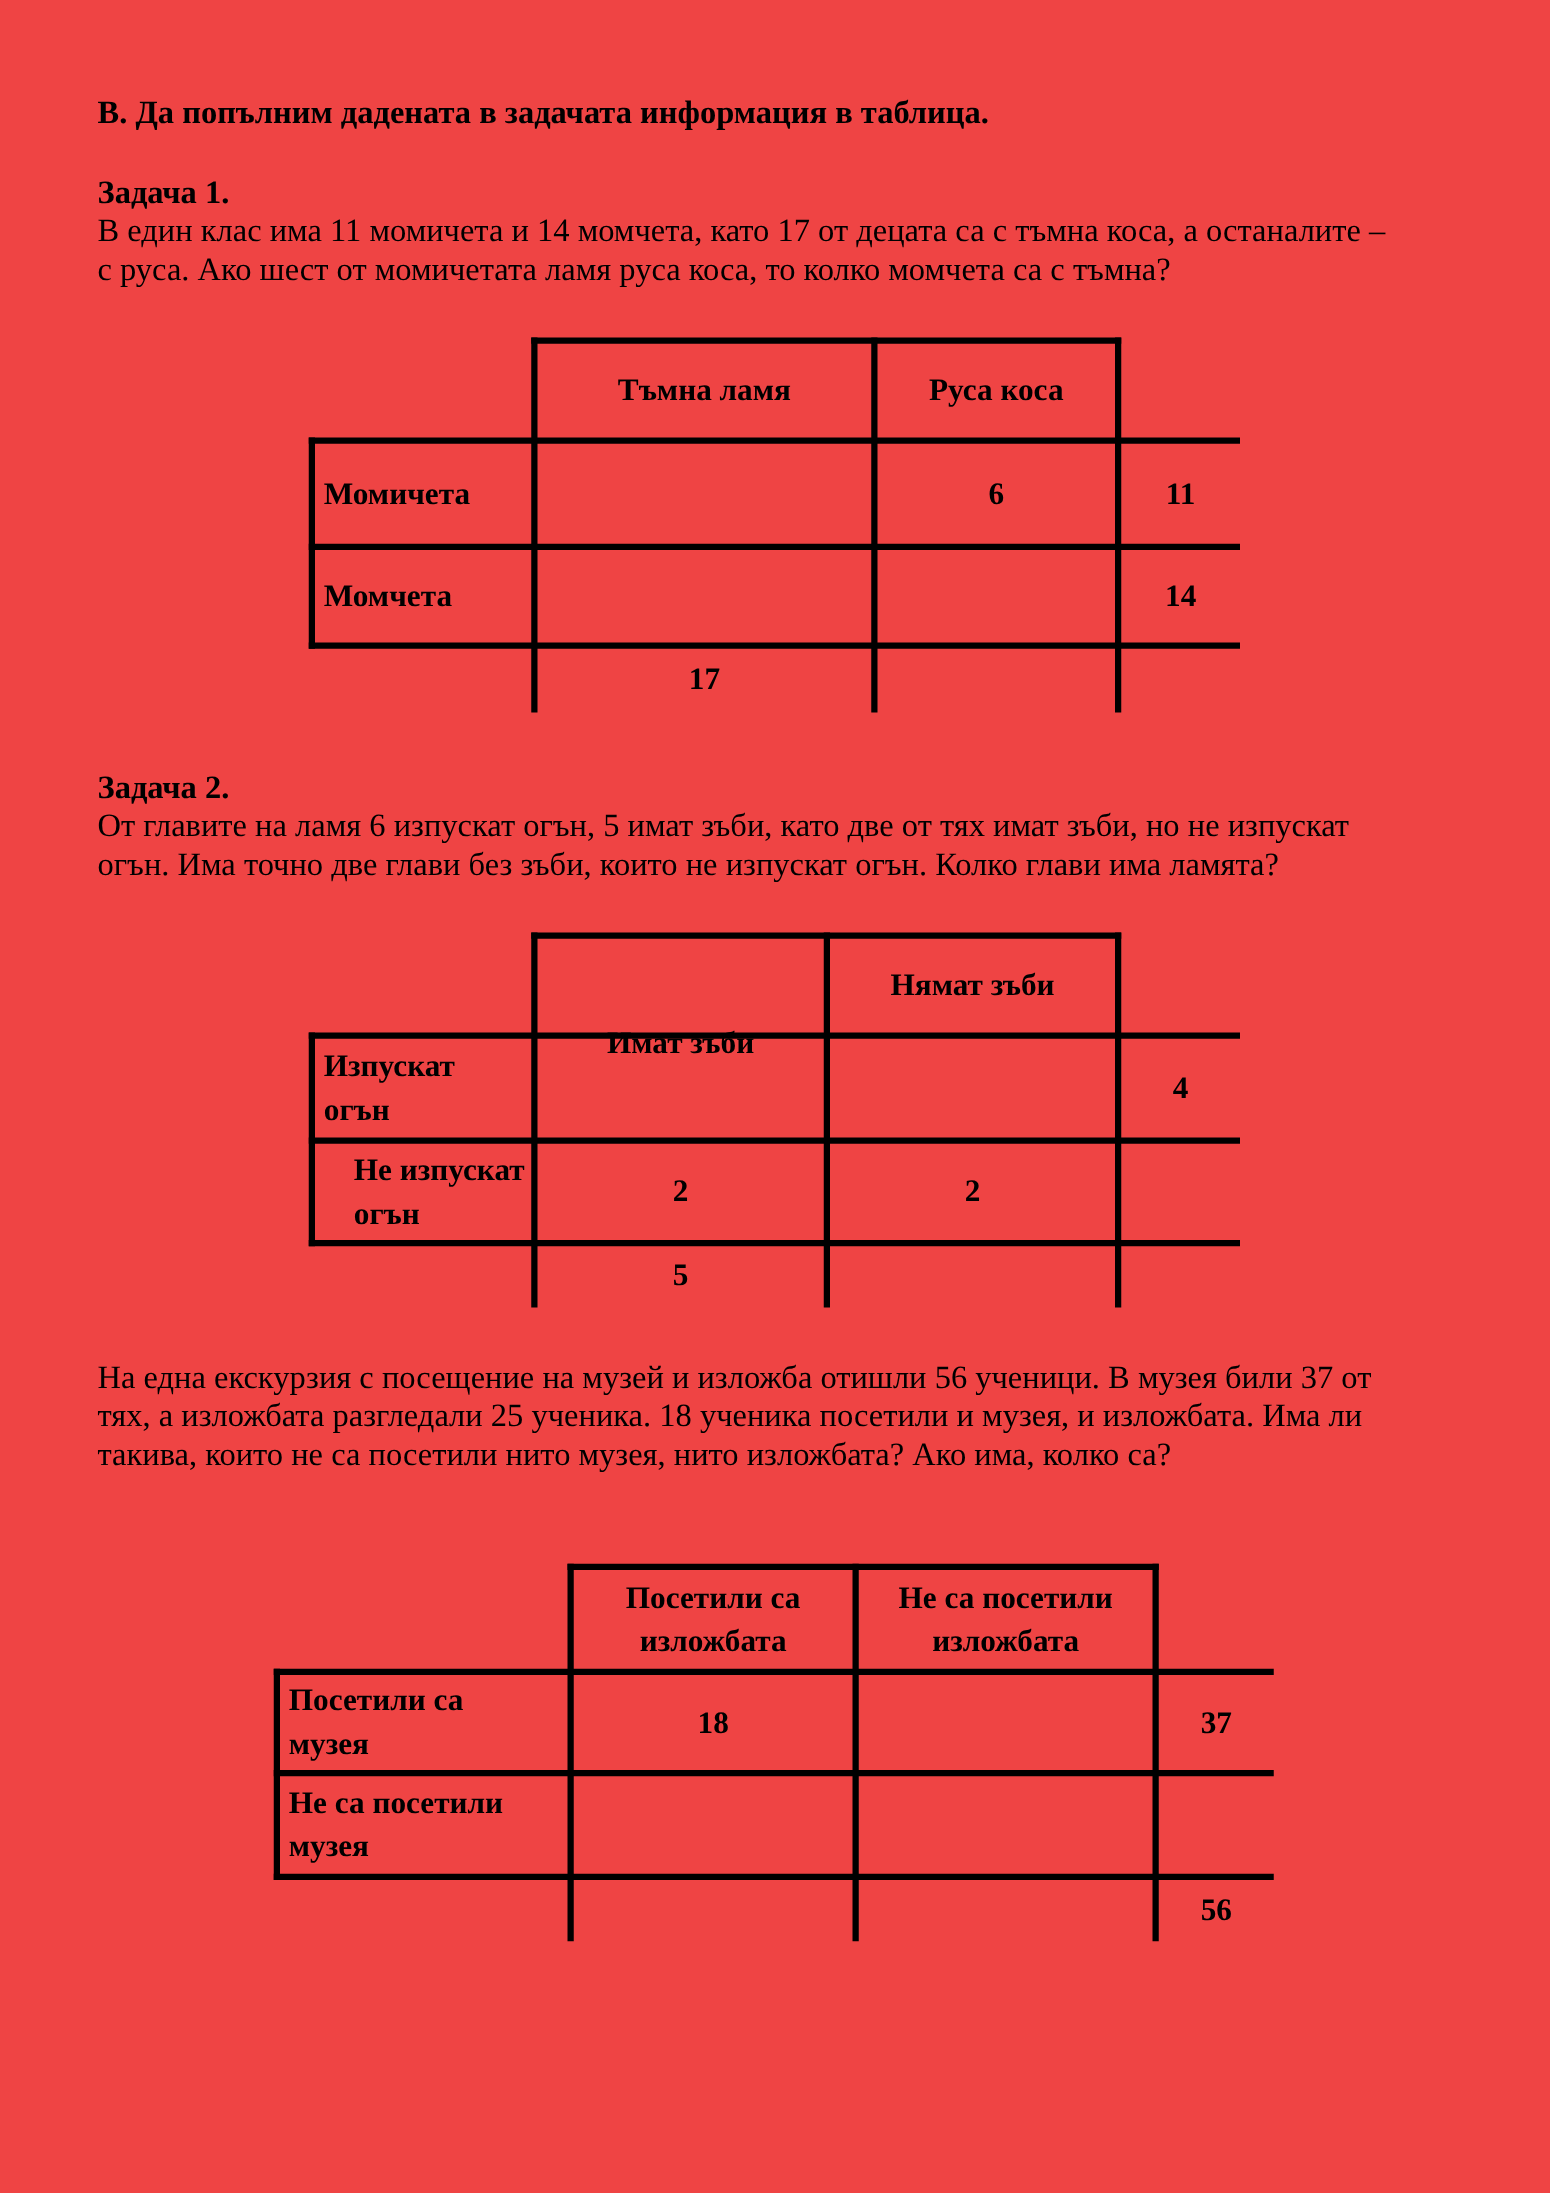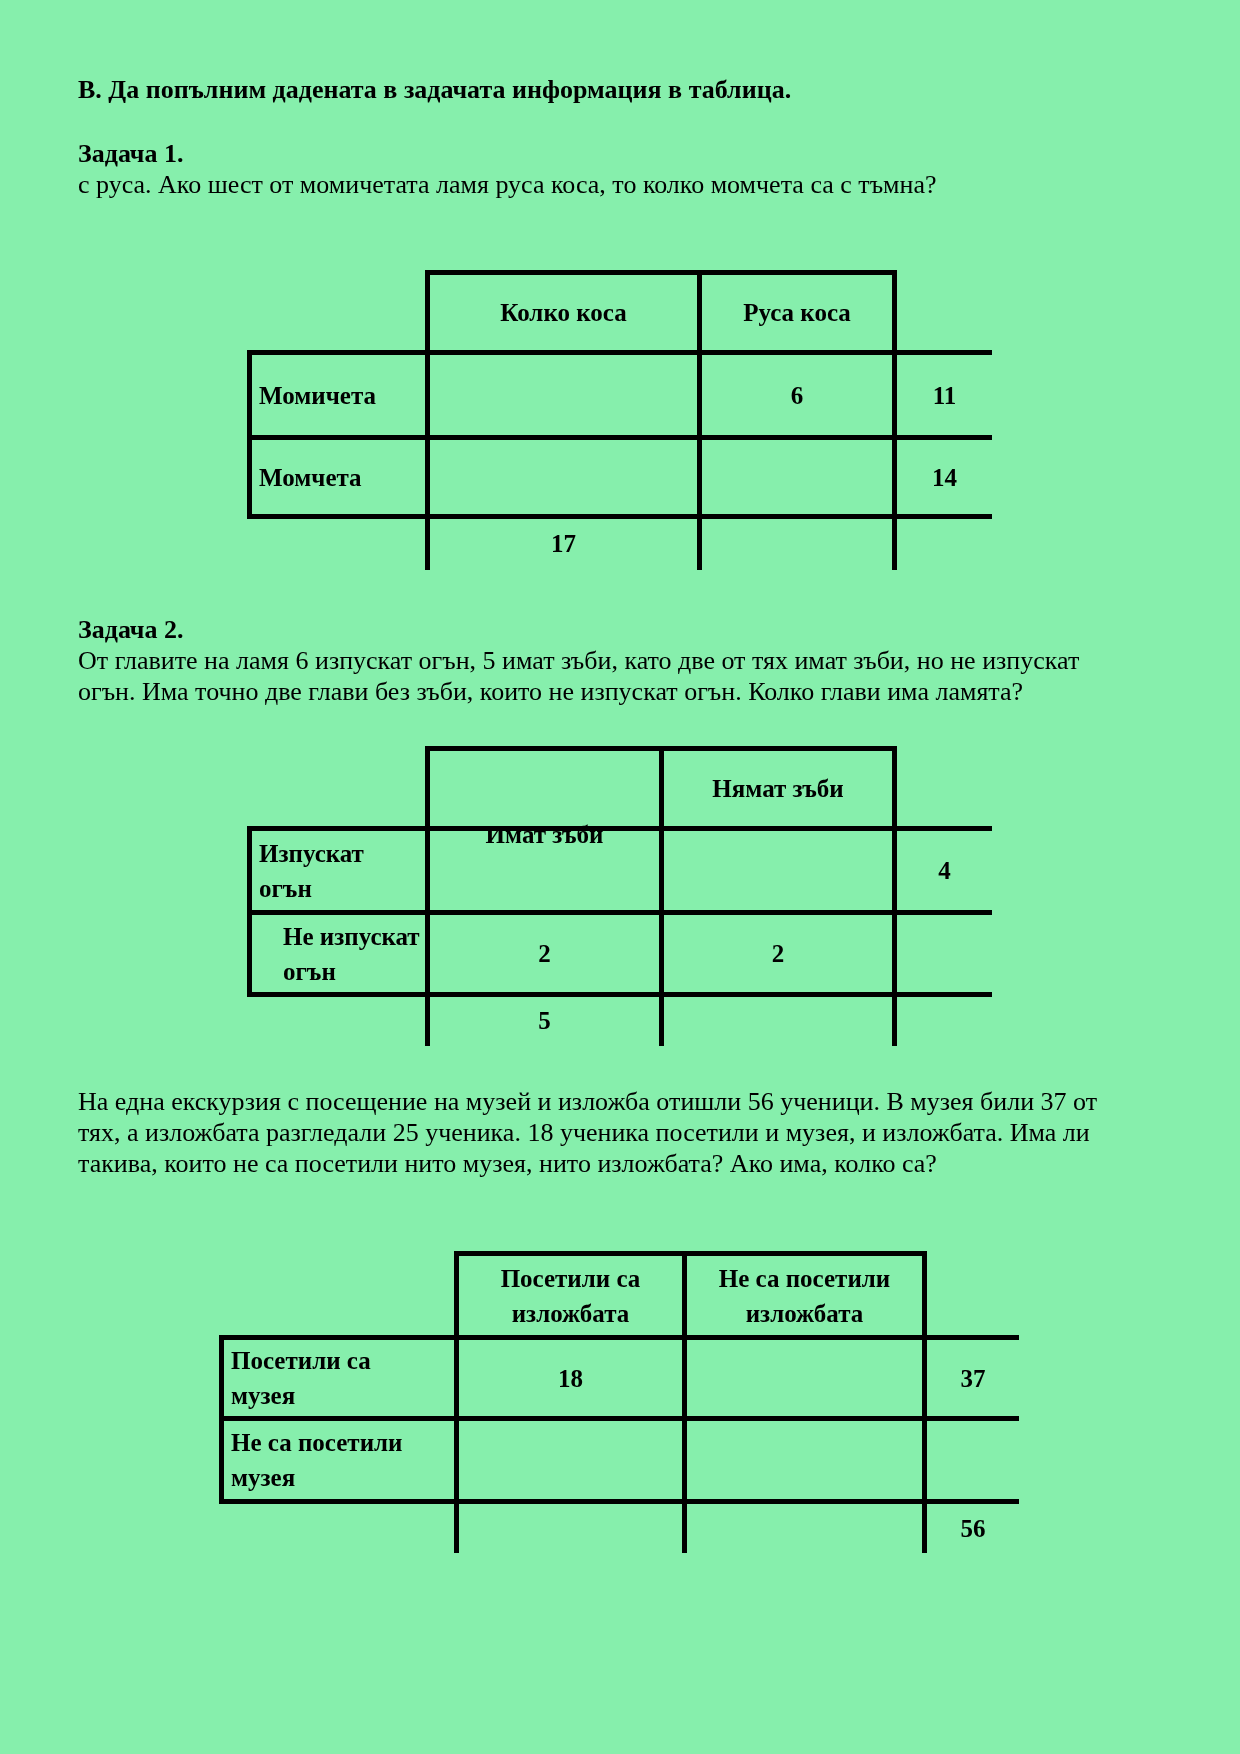--- a/index.html
+++ b/index.html
@@ -1,18 +1,18 @@
 <!DOCTYPE html>
 <html><head>
 <meta charset="utf-8">
 <style>
   html,body { margin:0; padding:0; background:#e8e8e8; }
   .page {
     position:relative; width:1240px; height:1754px; margin:0 auto;
-    background:#86efac; color:#000;
+    background:#ef4444; color:#000;
     font-family:"Liberation Serif", serif;
     overflow:hidden;
   }
   .textblock { position:absolute; font-size:26px; line-height:31px; white-space:nowrap; }
   .textblock .title { font-weight:bold; }
   .doc-heading { position:absolute; font-size:26px; font-weight:bold; white-space:nowrap; }
 
   .ctable { position:absolute; }
   .ln { position:absolute; background:#000; }
 
@@ -25,35 +25,36 @@
 </style>
 </head>
 <body>
 
 <div class="page">
 
   <div class="doc-heading" style="left:78px; top:75px;">В. Да попълним дадената в задачата информация в таблица.</div>
 
   <div class="textblock" style="left:78px; top:138px;">
     <div class="title">Задача 1.</div>
+    <div>В един клас има 11 момичета и 14 момчета, като 17 от децата са с тъмна коса, а останалите –</div>
     <div>с руса. Ако шест от момичетата ламя руса коса, то колко момчета са с тъмна?</div>
   </div>
 
   <div class="ctable" style="left:247px; top:270px; width:750px; height:303px;">
     <div class="ln" style="left:178px; top:0; width:472px; height:5px;"></div>
     <div class="ln" style="left:0; top:80px; width:745px; height:5px;"></div>
     <div class="ln" style="left:0; top:165px; width:745px; height:5px;"></div>
     <div class="ln" style="left:0; top:244px; width:745px; height:5px;"></div>
     <div class="ln" style="left:0; top:80px; width:5px; height:169px;"></div>
     <div class="ln" style="left:178px; top:0; width:5px; height:300px;"></div>
     <div class="ln" style="left:450px; top:0; width:5px; height:300px;"></div>
     <div class="ln" style="left:645px; top:0; width:5px; height:300px;"></div>
 
     <div class="cell" style="left:183px; top:5px; width:267px; height:75px;">
-      <div>Колко коса</div>
+      <div>Тъмна ламя</div>
       <div></div>
     </div>
     <div class="cell left" style="left:12px; top:85px; width:160px; height:80px;">
       <div>Момичета</div>
       <div></div>
     </div>
     <div class="cell" style="left:455px; top:5px; width:190px; height:75px;">
       <div>Руса коса</div>
       <div></div>
     </div>

